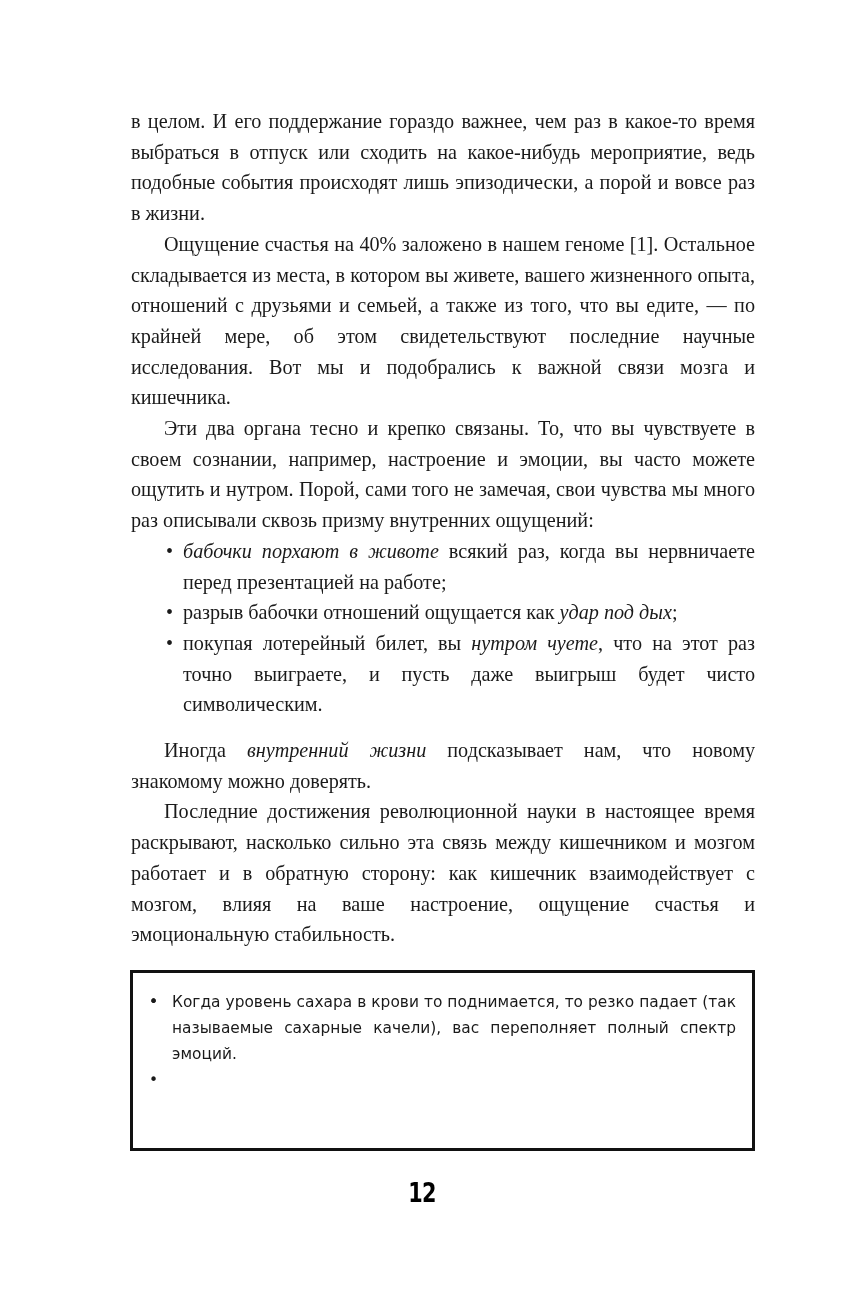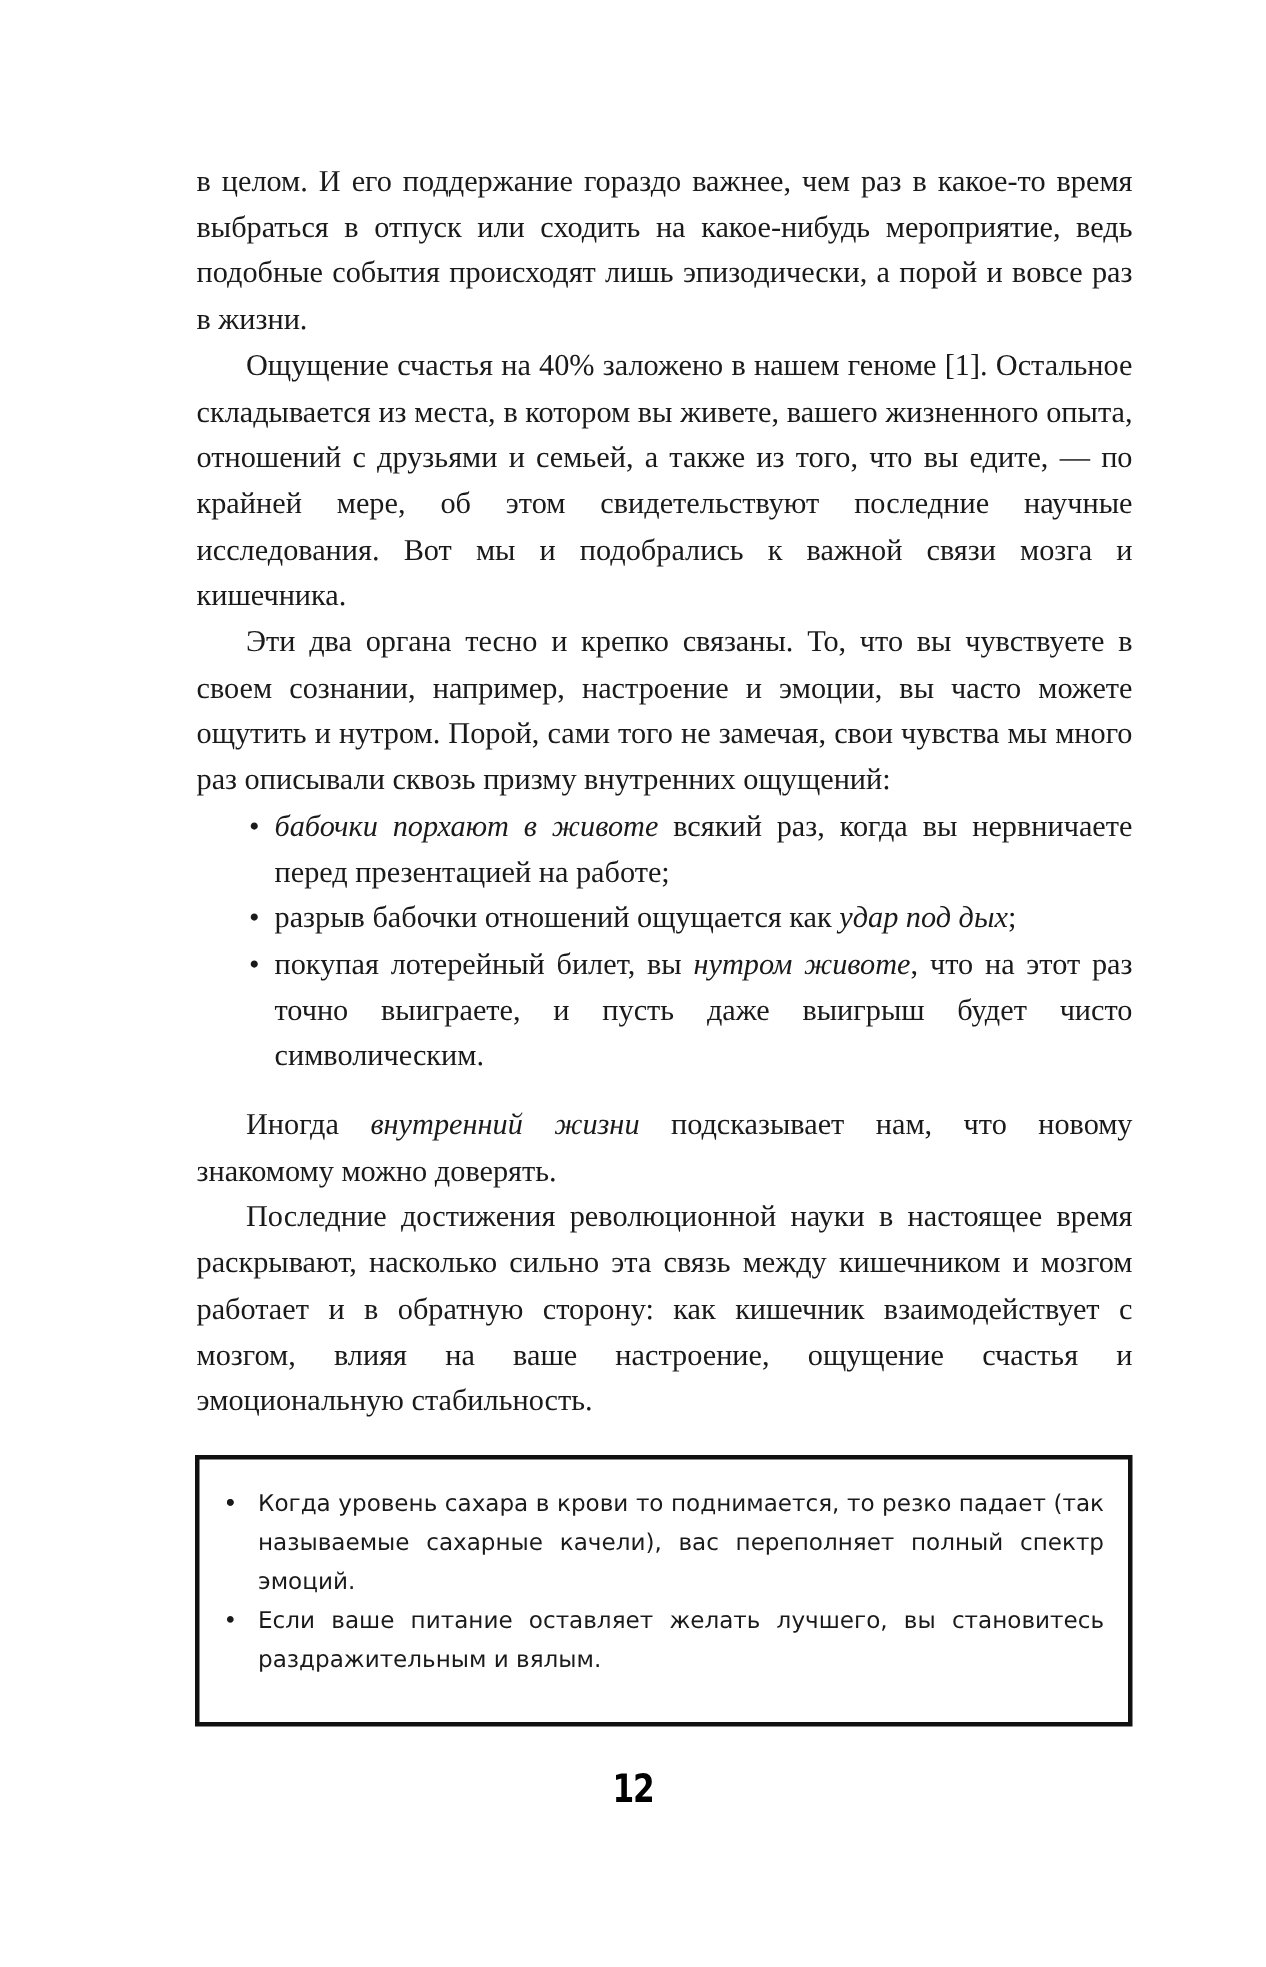--- a/index.html
+++ b/index.html
@@ -62,21 +62,21 @@
     <li>
       <span class="dot">•</span>
       <em>бабочки порхают в животе</em><span> всякий раз, когда вы нервничаете перед презентацией на работе;</span>
     </li>
     <li>
       <span class="dot">•</span>
       <span>разрыв бабочки отношений ощущается как </span><em>удар под дых</em><span>;</span>
     </li>
     <li>
       <span class="dot">•</span>
-      <span>покупая лотерейный билет, вы </span><em>нутром животе</em><span>, что на этот раз точно выиграете, и пусть даже выигрыш будет чисто символическим.</span>
+      <span>покупая лотерейный билет, вы </span><em>нутром чуете</em><span>, что на этот раз точно выиграете, и пусть даже выигрыш будет чисто символическим.</span>
     </li>
   </ul>
 
   <div class="gap"></div>
 
   <p class="body-text p-block indent">
     <span>Иногда </span><em>внутренний жизни</em><span> подсказывает нам, что новому знакомому можно доверять.</span>
   </p>
   <p class="body-text p-block indent">
     <span>Последние достижения революционной науки в настоящее время раскрывают, насколько сильно эта связь между кишечником и мозгом работает и в обратную сторону: как кишечник взаимодействует с мозгом, влияя на ваше настроение, ощущение счастья и эмоциональную стабильность.</span>
@@ -87,18 +87,17 @@
   <ul>
     <li>
       <span class="dot">•</span>
     </li>
     <li>
       <span class="dot">•</span>
       <span>Когда уровень сахара в крови то поднимается, то резко падает (так называемые сахарные качели), вас переполняет полный спектр эмоций.</span>
     </li>
     <li>
       <span class="dot">•</span>
-      <span>Если ваше питание оставляет желать лучшего, вы становитесь раздражительным и вялым.</span>
     </li>
   </ul>
 </div>
 
 <div class="page-number">12</div>
 
 </body></html>

